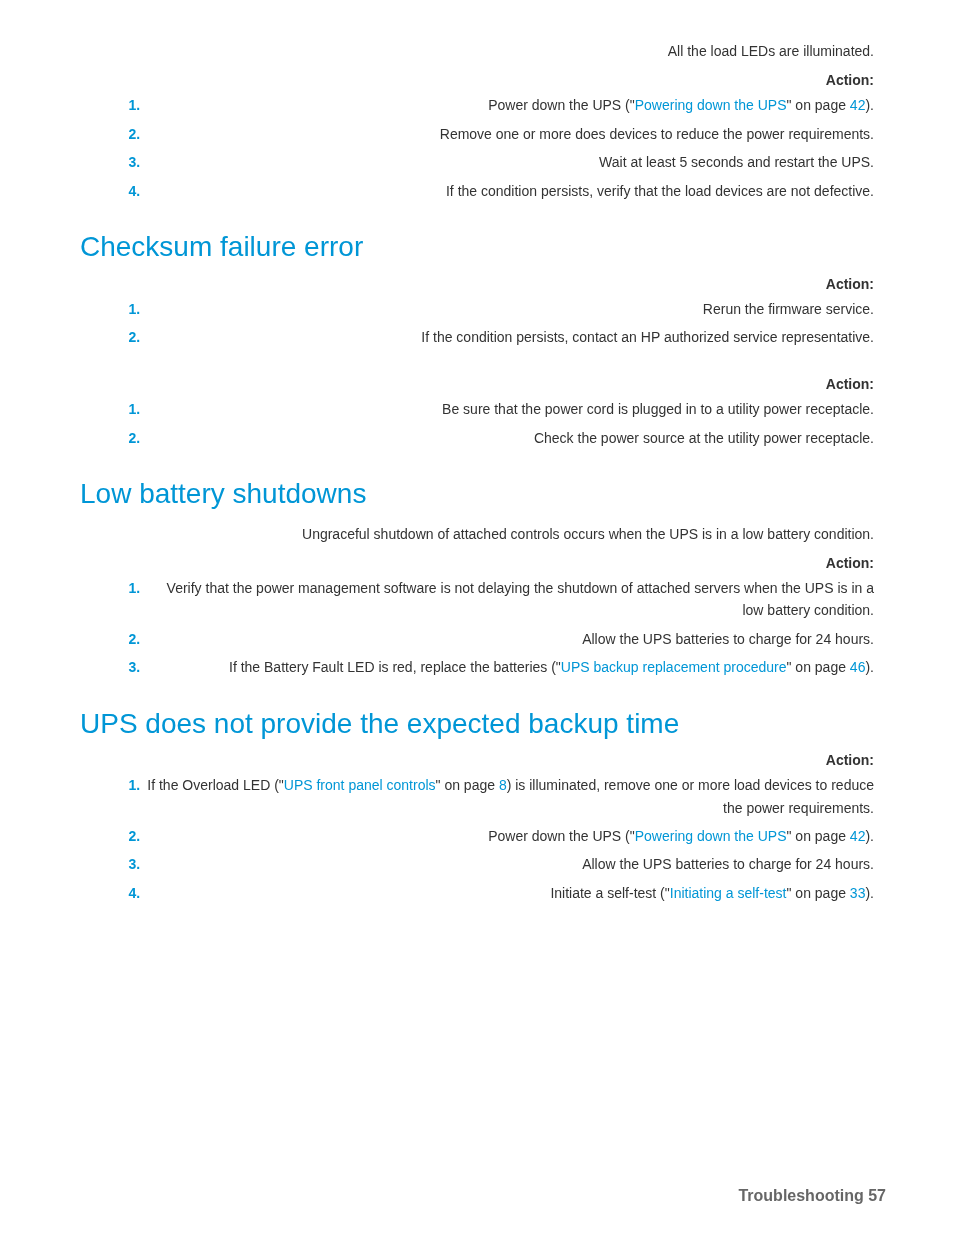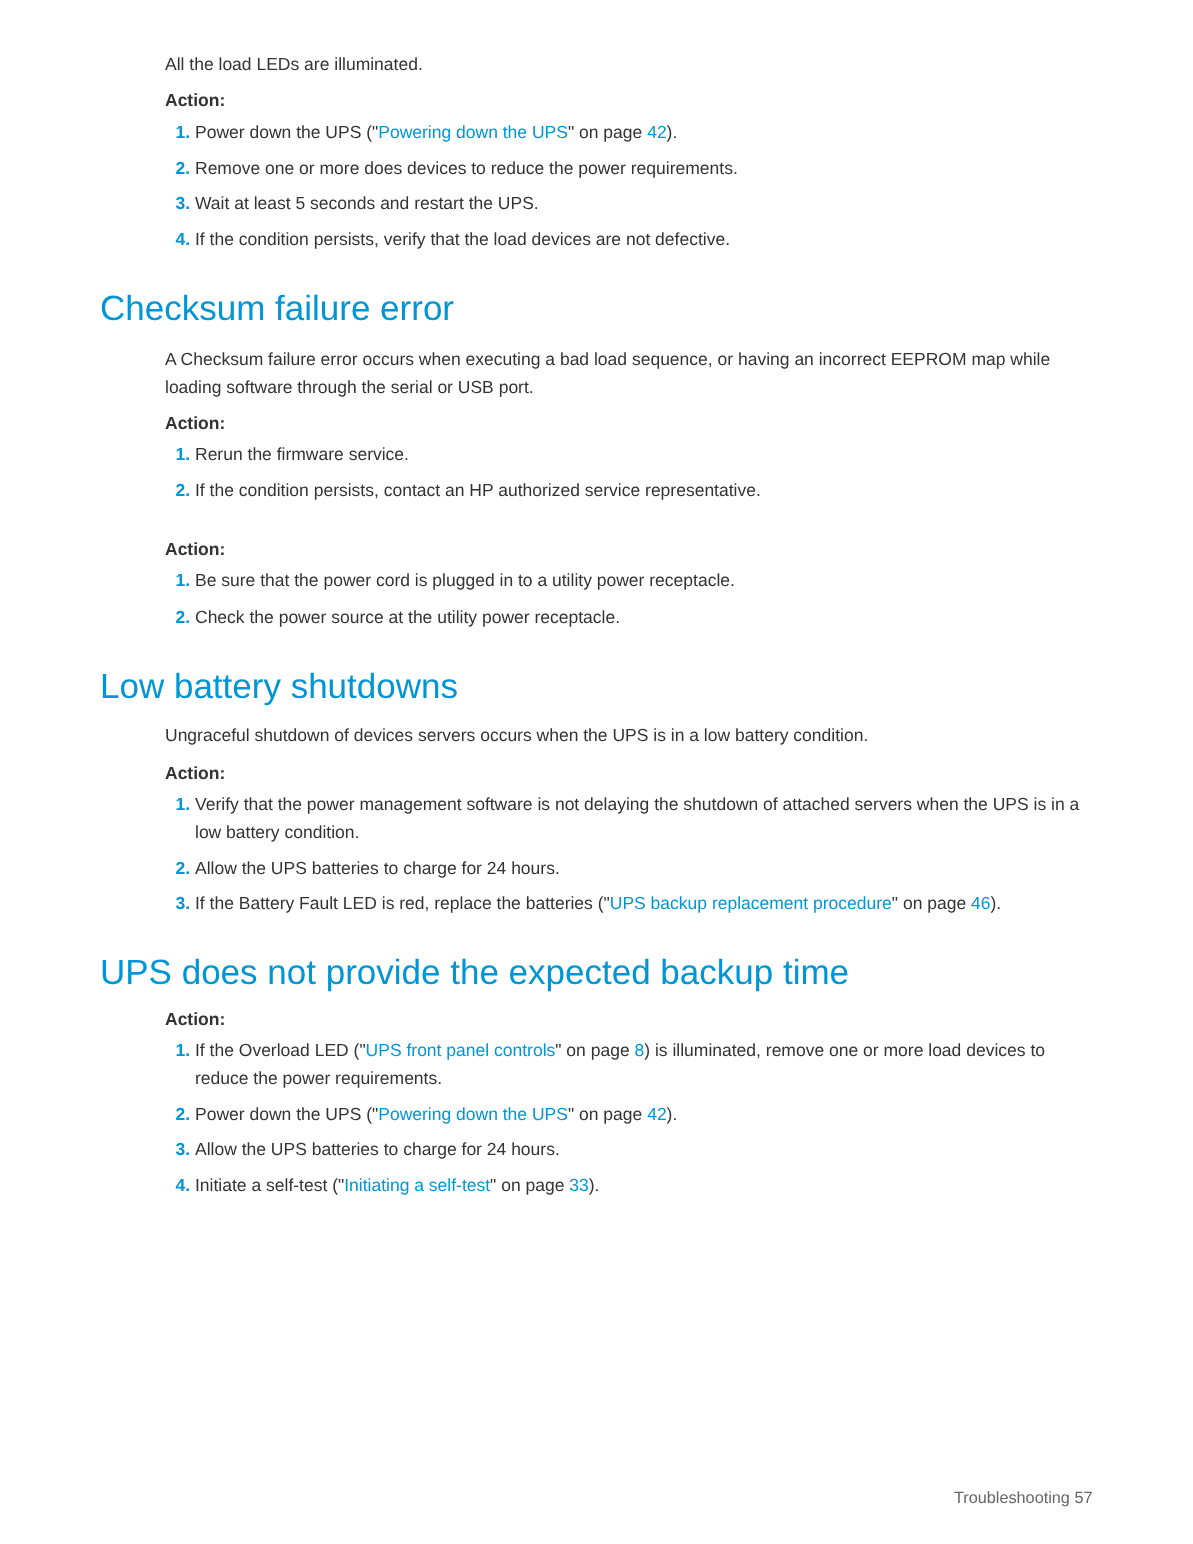--- a/index.html
+++ b/index.html
@@ -45,26 +45,28 @@
       color: #0096d6;
       font-weight: bold;
     }
     a {
       color: #0096d6;
       text-decoration: none;
     }
     .footer {
       position: fixed;
       bottom: 30px;
-      right: 80px;
-      font-size: 13px;
+      right: 68px;
+      font-size: 16px;
       color: #666;
+      font-weight: bold;
     }
     .indent {
-      margin-left: 52px;
+      margin-left: 40px;
+      text-align: right;
     }
   </style>
 </head>
 <body>
 
 <div class="section">
   <div class="indent">
     <p class="section-desc">All the load LEDs are illuminated.</p>
     <p class="action-label"><span>Action</span>:</p>
     <ol>
@@ -72,21 +74,20 @@
       <li>Remove one or more does devices to reduce the power requirements.</li>
       <li>Wait at least 5 seconds and restart the UPS.</li>
       <li>If the condition persists, verify that the load devices are not defective.</li>
     </ol>
   </div>
 </div>
 
 <div class="section">
   <div class="section-title">Checksum failure error</div>
   <div class="indent">
-    <p class="section-desc">A Checksum failure error occurs when executing a bad load sequence, or having an incorrect EEPROM map while loading software through the serial or USB port.</p>
     <p class="action-label">Action:</p>
     <ol>
       <li>Rerun the firmware service.</li>
       <li>If the condition persists, contact an HP authorized service representative.</li>
     </ol>
   </div>
 </div>
 
 <div class="section">
   <div class="indent">
@@ -94,21 +95,21 @@
     <ol>
       <li>Be sure that the power cord is plugged in to a utility power receptacle.</li>
       <li>Check the power source at the utility power receptacle.</li>
     </ol>
   </div>
 </div>
 
 <div class="section">
   <div class="section-title">Low battery shutdowns</div>
   <div class="indent">
-    <p class="section-desc">Ungraceful shutdown of devices servers occurs when the UPS is in a low battery condition.</p>
+    <p class="section-desc">Ungraceful shutdown of attached controls occurs when the UPS is in a low battery condition.</p>
     <p class="action-label"><span>Action</span>:</p>
     <ol>
       <li>Verify that the power management software is not delaying the shutdown of attached servers when the UPS is in a low battery condition.</li>
       <li>Allow the UPS batteries to charge for 24 hours.</li>
       <li>If the Battery Fault LED is red, replace the batteries ("<a href="#">UPS backup replacement procedure</a>" on page <a href="#">46</a>).</li>
     </ol>
   </div>
 </div>
 
 <div class="section">

